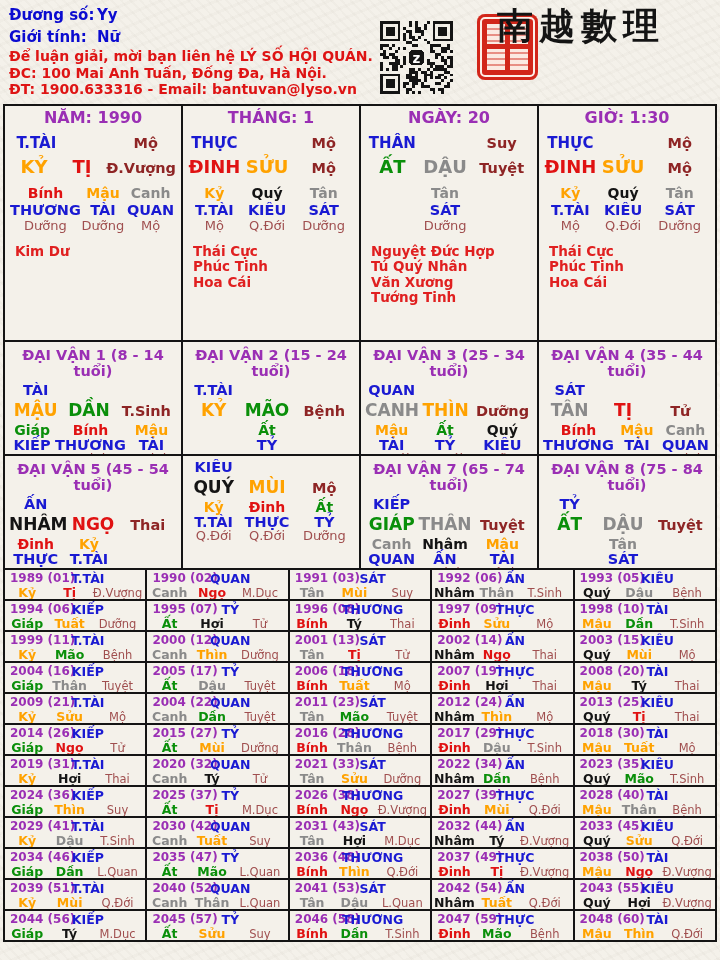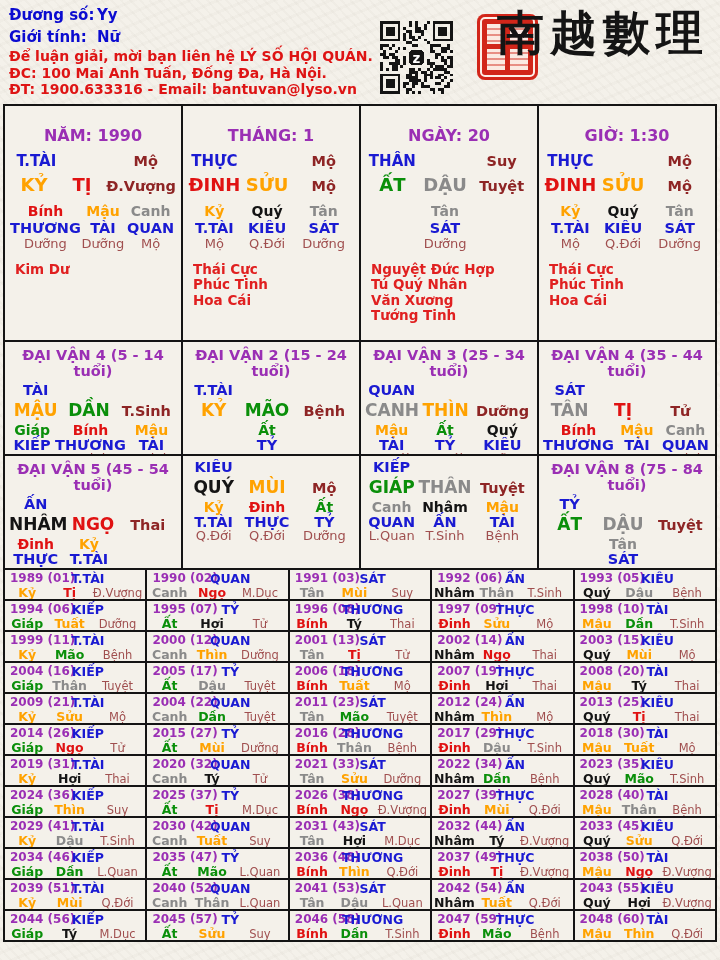--- a/index.html
+++ b/index.html
@@ -38,31 +38,31 @@
   }
   .seal-marks::after{ 
     content:"";position:absolute;inset:0;
     background:
       repeating-linear-gradient(0deg, transparent 0 4px, rgba(210,38,26,.85) 4px 6px);
     mix-blend-mode:normal;opacity:.55;
   }
   .brand{
     position:absolute;left:497px;top:2px;z-index:2;
     font-family:"DejaVu Serif","Liberation Serif",serif;
-    font-weight:bold;font-size:47px;letter-spacing:6px;color:#141414;
+    font-weight:bold;font-size:36px;letter-spacing:6px;color:#141414;
     white-space:nowrap;
   }
   
   .board{margin:0 3px;background:#141414;border:2px solid #141414;
     display:flex;flex-direction:column;gap:2px;}
   .row4{display:grid;grid-template-columns:repeat(4,1fr);gap:2px;}
   .row5{display:grid;grid-template-columns:repeat(5,1fr);gap:2px;grid-auto-rows:29px;}
   .pcell{background:#f4f1ea;height:234px;position:relative;padding:0 5px;box-sizing:border-box;overflow:hidden;}
   .dvcell{background:#f4f1ea;height:112px;position:relative;padding:0 4px;box-sizing:border-box;overflow:hidden;}
-  .ptitle{text-align:center;color:var(--purple);font-weight:bold;font-size:16px;padding-top:20px;}
+  .ptitle{text-align:center;color:var(--purple);font-weight:bold;font-size:16px;padding-top:2px;}
   .dvcell .ptitle{font-size:14.5px;padding-top:5px;}
   .prow{display:grid;grid-template-columns:1fr 1fr 1.15fr;text-align:center;align-items:baseline;}
   .god-row{margin-top:7px;font-size:15px;font-weight:bold;}
   .dvcell .god-row{margin-top:3px;font-size:14.5px;}
   .stem-row{margin-top:4px;font-size:18px;font-weight:bold;}
   .dvcell .stem-row{margin-top:2px;font-size:17px;}
   .rstage{font-size:14.5px;font-weight:bold;color:var(--stage2);}
   .stage-top{font-size:14.5px;font-weight:bold;color:var(--stage2);}
   .hidden-row{margin-top:8px;align-items:start;}
   .dvcell .hidden-row{margin-top:3px;}
@@ -242,21 +242,21 @@
           </div>
           <div class="stars">
             <div>Thái Cực</div>
             <div>Phúc Tinh</div>
             <div>Hoa Cái</div>
           </div>
         </div>
       </div>
     <div class="row4" id="dvrow1">
         <div class="dvcell">
-          <div class="ptitle">ĐẠI VẬN 4 (5 - 14 tuổi)</div>
+          <div class="ptitle">ĐẠI VẬN 1 (8 - 14 tuổi)</div>
           <div class="prow god-row">
             <span style="color: rgb(26, 26, 210);">TÀI</span>
             <span></span>
             <span class="stage-top"></span>
           </div>
           <div class="prow stem-row">
             <span style="color: rgb(255, 162, 0);">MẬU</span>
             <span style="color: rgb(10, 143, 10);">DẦN</span>
             <span class="rstage">T.Sinh</span>
           </div>
@@ -411,20 +411,21 @@
               <span class="hstage">Q.Đới</span>
             </div>
             <div class="hcol">
               <span class="hstem" style="color: rgb(10, 143, 10);">Ất</span>
               <span class="hgod">TỶ</span>
               <span class="hstage">Dưỡng</span>
             </div>
           </div>
         </div>
         <div class="dvcell">
+          <div class="ptitle">ĐẠI VẬN 7 (65 - 74 tuổi)</div>
           <div class="prow god-row">
             <span style="color: rgb(26, 26, 210);">KIẾP</span>
             <span></span>
             <span class="stage-top"></span>
           </div>
           <div class="prow stem-row">
             <span style="color: rgb(10, 143, 10);">GIÁP</span>
             <span style="color: rgb(138, 138, 138);">THÂN</span>
             <span class="rstage">Tuyệt</span>
           </div>

